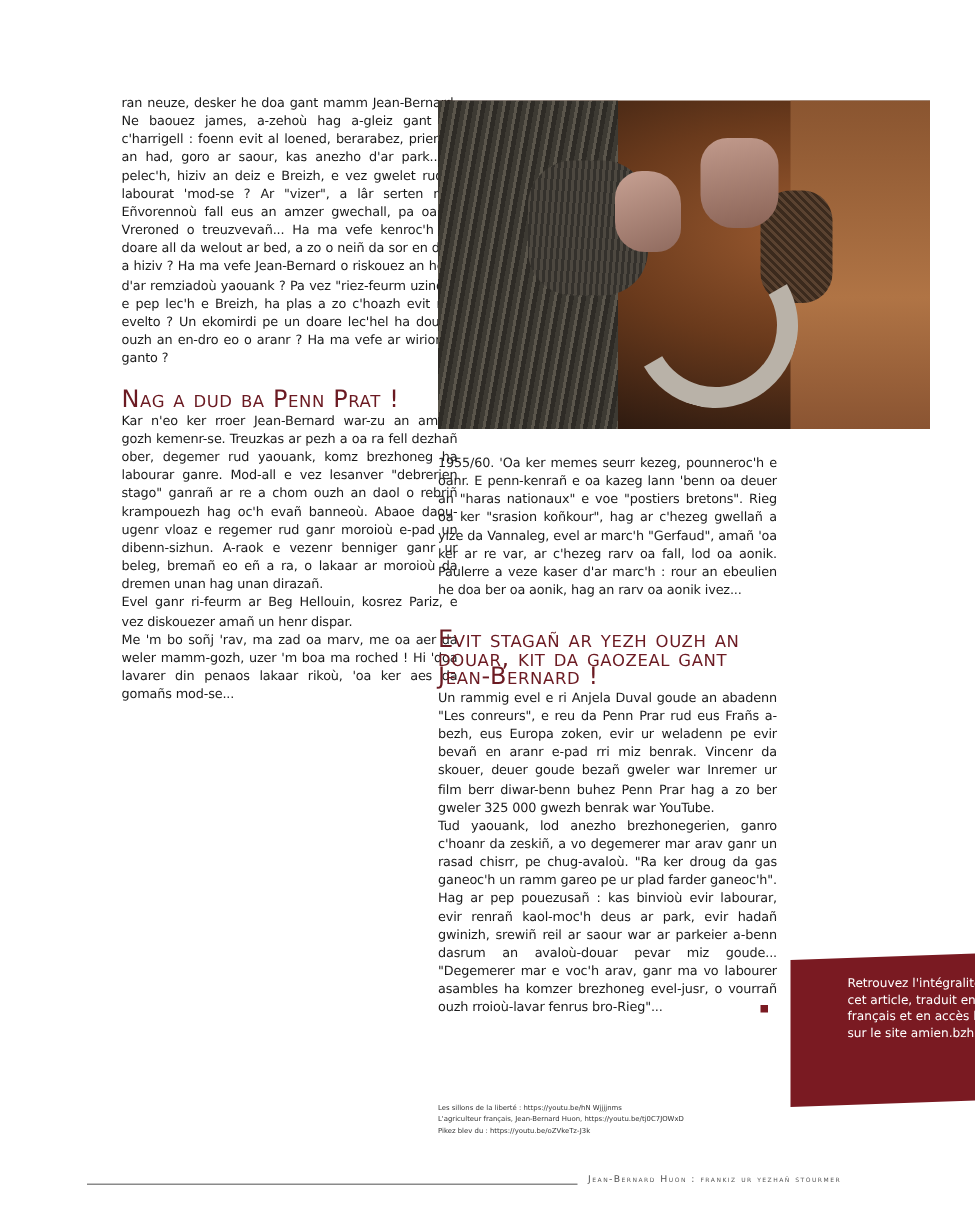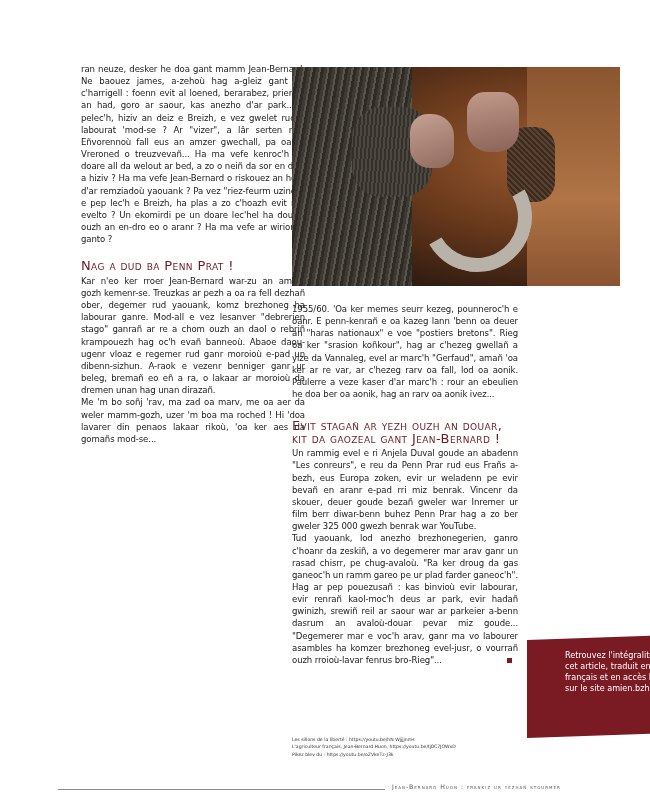--- a/index.html
+++ b/index.html
@@ -9,21 +9,21 @@
   }
   .col {
     position: absolute; font-size: 8.55px; line-height: 12.15px; text-align: justify;
     letter-spacing: -0.1px;
   }
   .col p { margin: 0; }
   #col-left { left: 54px; top: 63px; width: 224px; margin-left: 27px; }
   #col-right { left: 292px; top: 303px; width: 226px; }
   .heading {
     font-family: "DejaVu Sans", sans-serif; color: #6b1a22; font-variant: small-caps;
-    font-size: 13px; line-height: 12.5px; letter-spacing: 0.4px; text-align: left;
+    font-size: 16px; line-height: 12.5px; letter-spacing: 0.4px; text-align: left;
     margin: 0 0 2px 0; font-weight: normal;
   }
   .h-nag { margin-top: 15px; }
   .h-treuzkas { margin-top: 16px; }
   .h-evit { margin-top: 20px; }
   .end-mark {
     display: inline-block; width: 5px; height: 5px; background: #7a1a22; float: right;
     margin-top: 4px; margin-right: 6px;
   }
   #photo {
@@ -81,20 +81,21 @@
   }
 </style>
 </head>
 <body>
 
 <div id="col-left" class="col">
   <p>ran neuze, desker he doa gant mamm Jean-Bernard. Ne baouez james, a-zehoù hag a-gleiz gant he c'harrigell : foenn evit al loened, berarabez, prienriñ an had, goro ar saour, kas anezho d'ar park... E pelec'h, hiziv an deiz e Breizh, e vez gwelet rud o labourat 'mod-se ? Ar "vizer", a lâr serten re... Eñvorennoù fall eus an amzer gwechall, pa oa ar Vreroned o treuzvevañ... Ha ma vefe kenroc'h un doare all da welout ar bed, a zo o neiñ da sor en deiz a hiziv ? Ha ma vefe Jean-Bernard o riskouez an henr d'ar remziadoù yaouank ? Pa vez "riez-feurm uzinoù" e pep lec'h e Breizh, ha plas a zo c'hoazh evit rud evelto ? Un ekomirdi pe un doare lec'hel ha doujus ouzh an en-dro eo o aranr ? Ha ma vefe ar wirionez ganto ?</p>
 
   <h2 class="heading h-nag">Nag a dud ba Penn Prat !</h2>
   <p>Kar n'eo ker rroer Jean-Bernard war-zu an amzer gozh kemenr-se. Treuzkas ar pezh a oa ra fell dezhañ ober, degemer rud yaouank, komz brezhoneg ha labourar ganre. Mod-all e vez lesanver "debrerien stago" ganrañ ar re a chom ouzh an daol o rebriñ krampouezh hag oc'h evañ banneoù. Abaoe daou-ugenr vloaz e regemer rud ganr moroioù e-pad un dibenn-sizhun. A-raok e vezenr benniger ganr ur beleg, bremañ eo eñ a ra, o lakaar ar moroioù da dremen unan hag unan dirazañ.</p>
+  <p>Evel ganr ri-feurm ar Beg Hellouin, kosrez Pariz, e vez diskouezer amañ un henr dispar.</p>
 
   <p>Me 'm bo soñj 'rav, ma zad oa marv, me oa aer da weler mamm-gozh, uzer 'm boa ma roched ! Hi 'doa lavarer din penaos lakaar rikoù, 'oa ker aes da gomañs mod-se...</p>
 </div>
 
 <div id="photo">
   <div class="fur"></div>
   <div class="sleeve"></div>
   <div class="sleeve2"></div>
   <div class="strap"></div>
   <div class="horn"></div>

